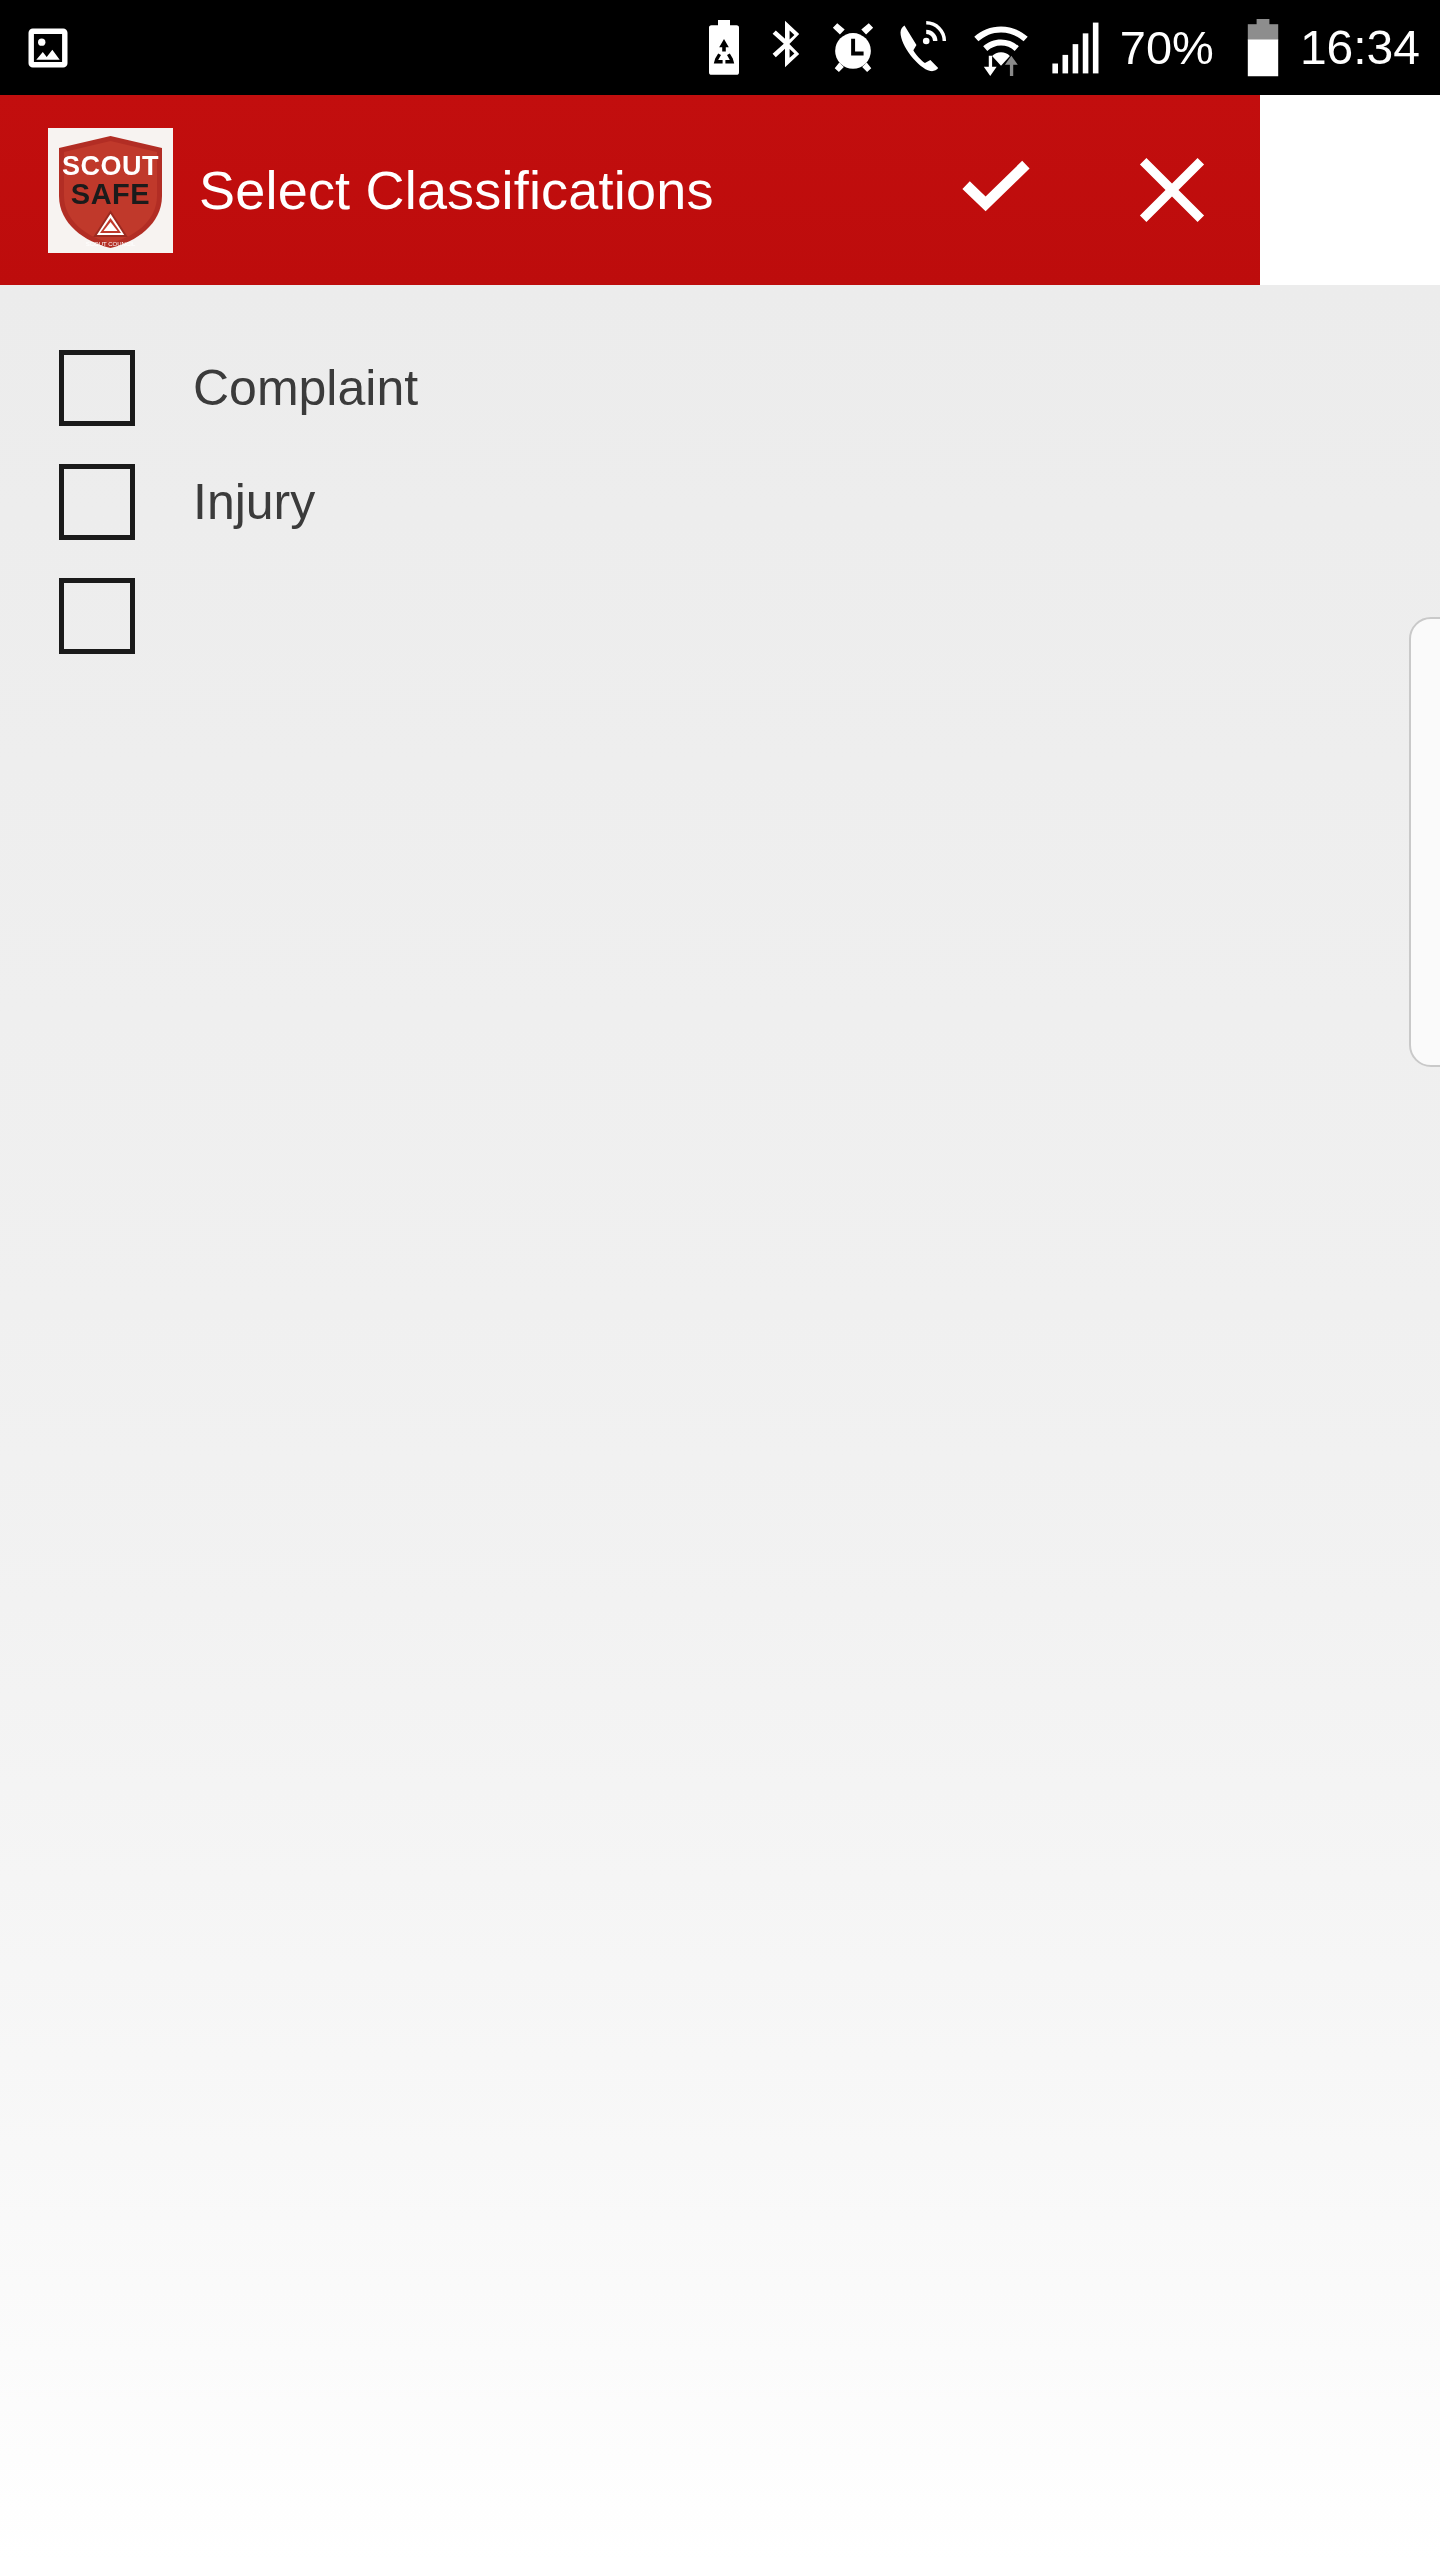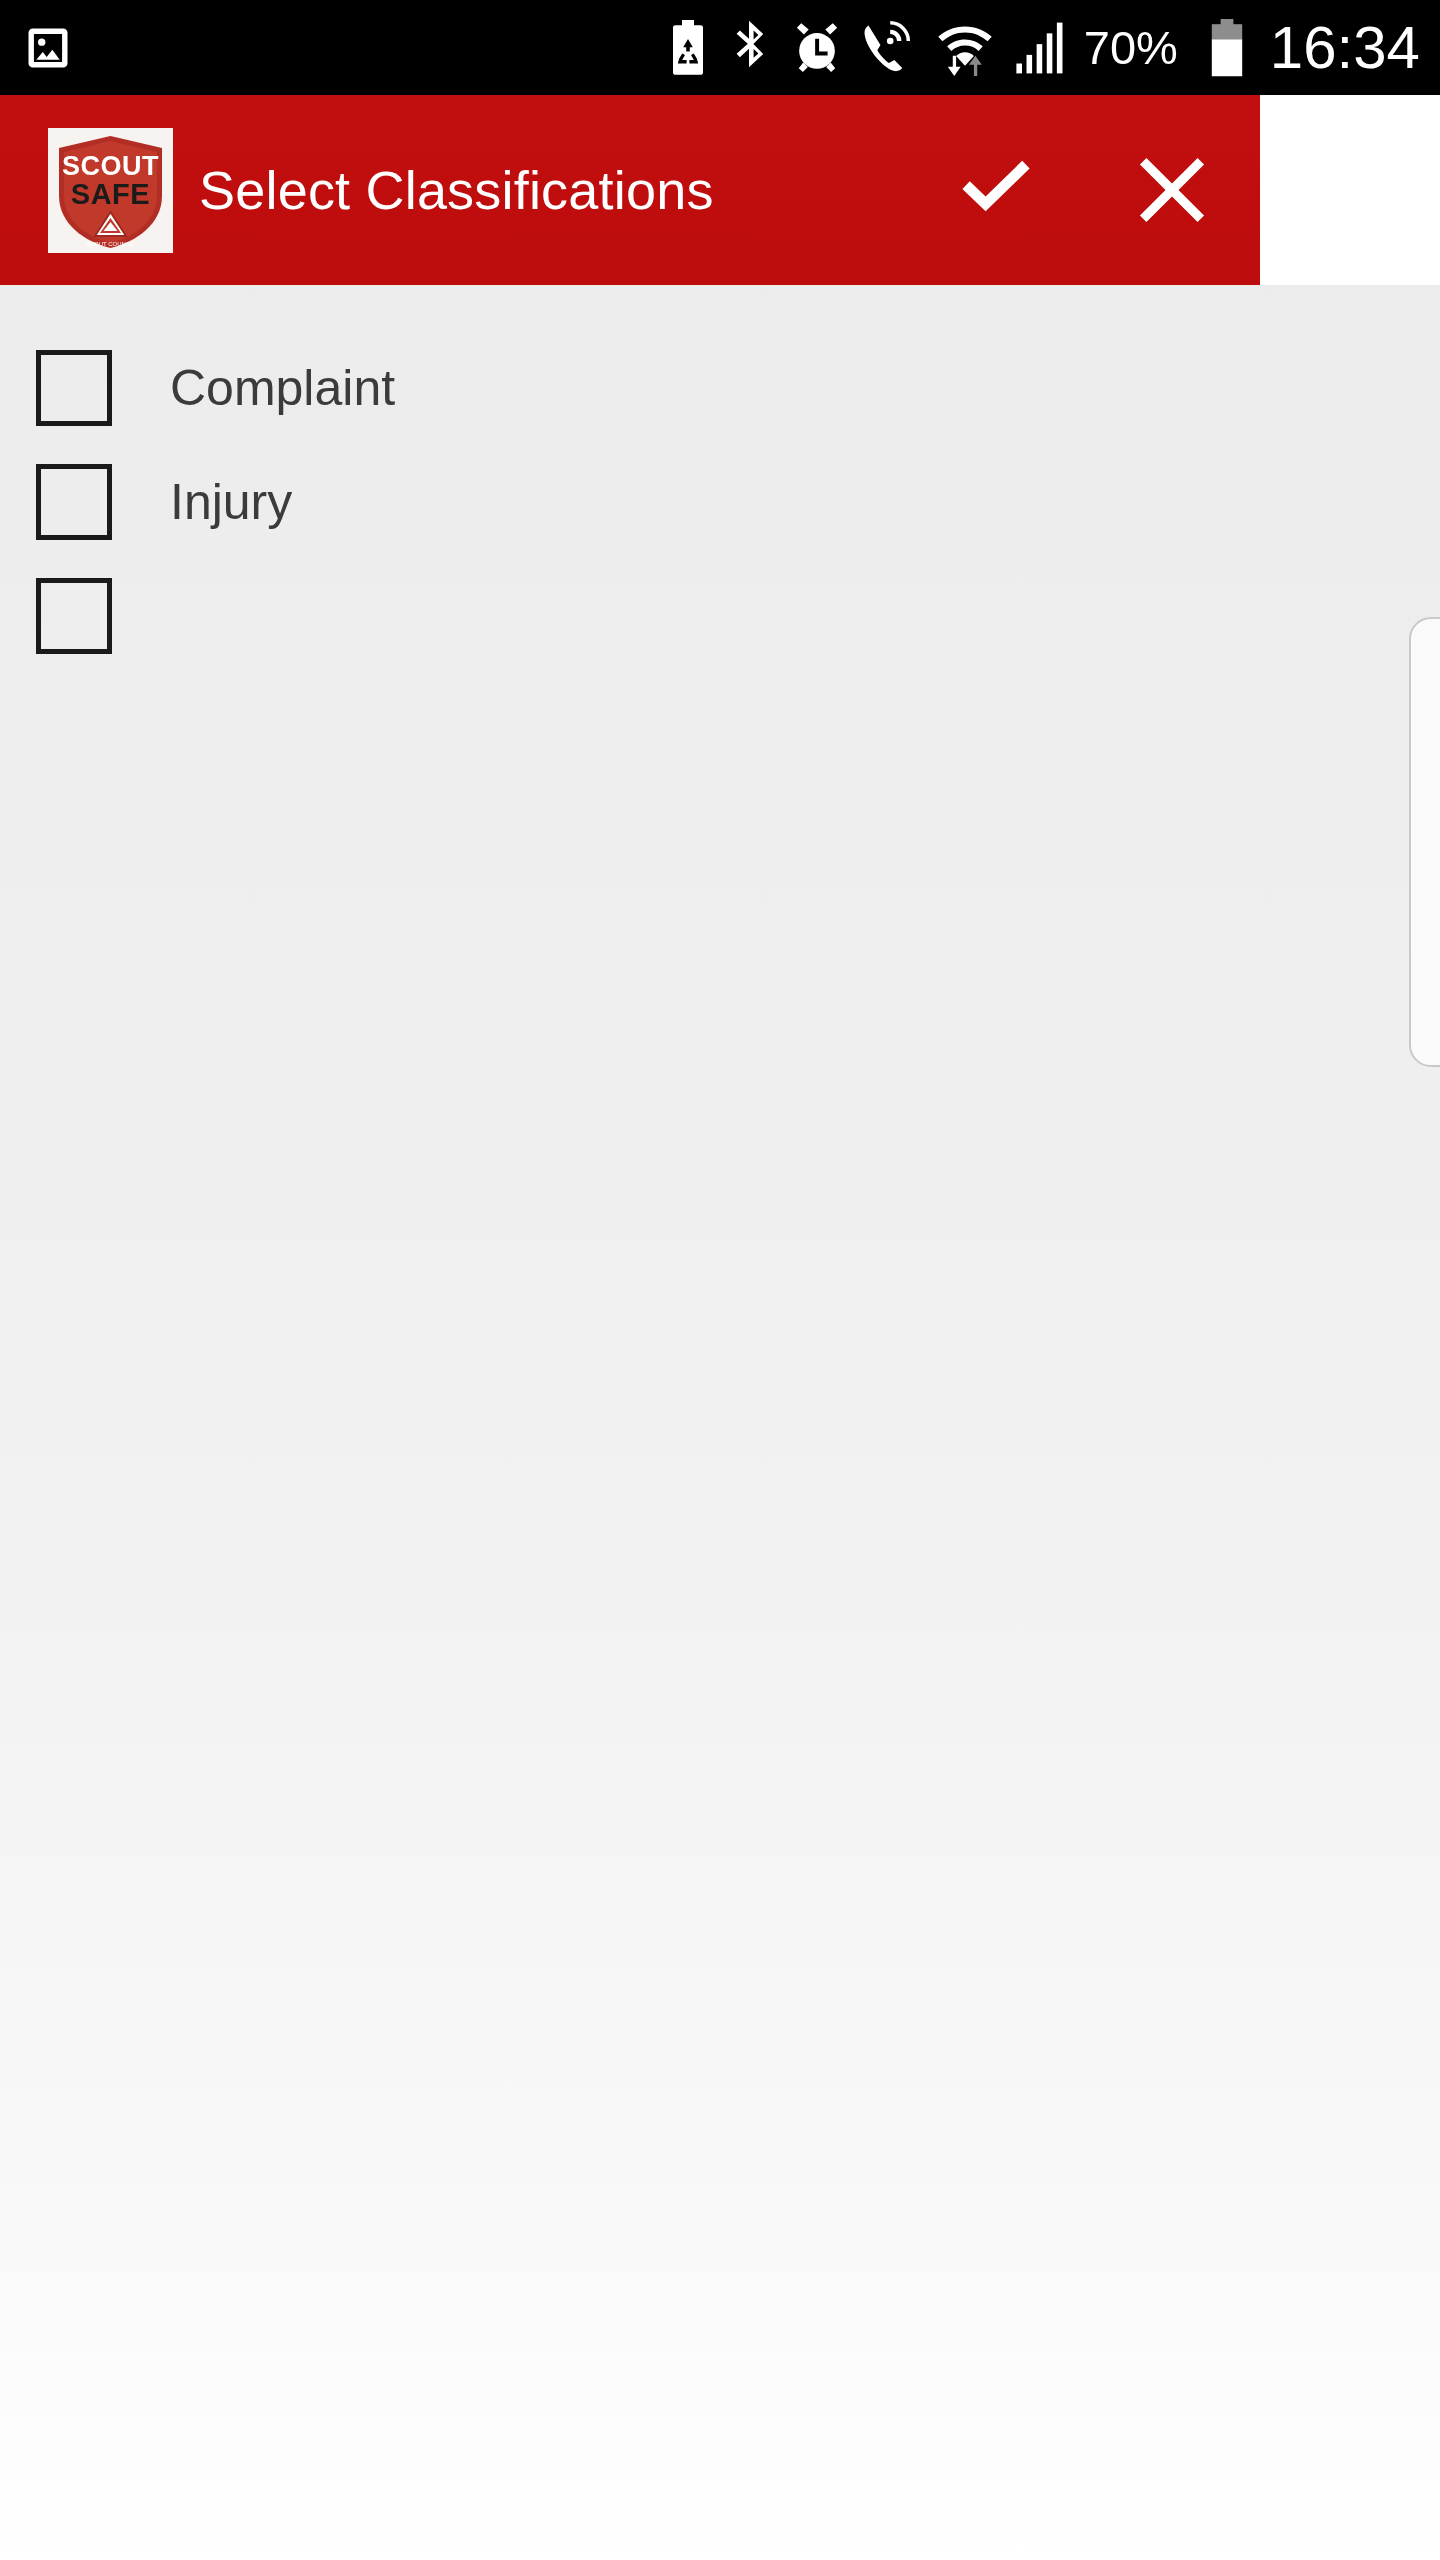--- a/index.html
+++ b/index.html
@@ -49,21 +49,21 @@
   }
   .sb-text {
     color: #ffffff;
     font-size: 47px;
     font-weight: 400;
     letter-spacing: 0px;
     line-height: 1;
     white-space: nowrap;
   }
   .sb-batt-pct { margin-right: 12px; }
-  .sb-clock { font-size: 60px; margin-left: 6px; }
+  .sb-clock { font-size: 48px; }
 
   
   .action-bar {
     position: absolute;
     top: 95px; left: 0;
     width: 1260px;
     height: 190px;
     background: #C00D0D;
     background-image: linear-gradient(180deg, #C20E0E 0%, #BD0C0C 100%);
     display: flex;
@@ -128,21 +128,21 @@
     position: absolute;
     top: 0; left: 0;
     width: 1440px;
     padding-top: 46px;
     box-sizing: border-box;
   }
   .list-item {
     display: flex;
     align-items: center;
     height: 114px;
-    padding-left: 36px;
+    padding-left: 59px;
     box-sizing: border-box;
     cursor: pointer;
   }
   .cb {
     width: 76px;
     height: 76px;
     box-sizing: border-box;
     border: 5px solid #1a1a1a;
     background: transparent;
     flex: 0 0 auto;

